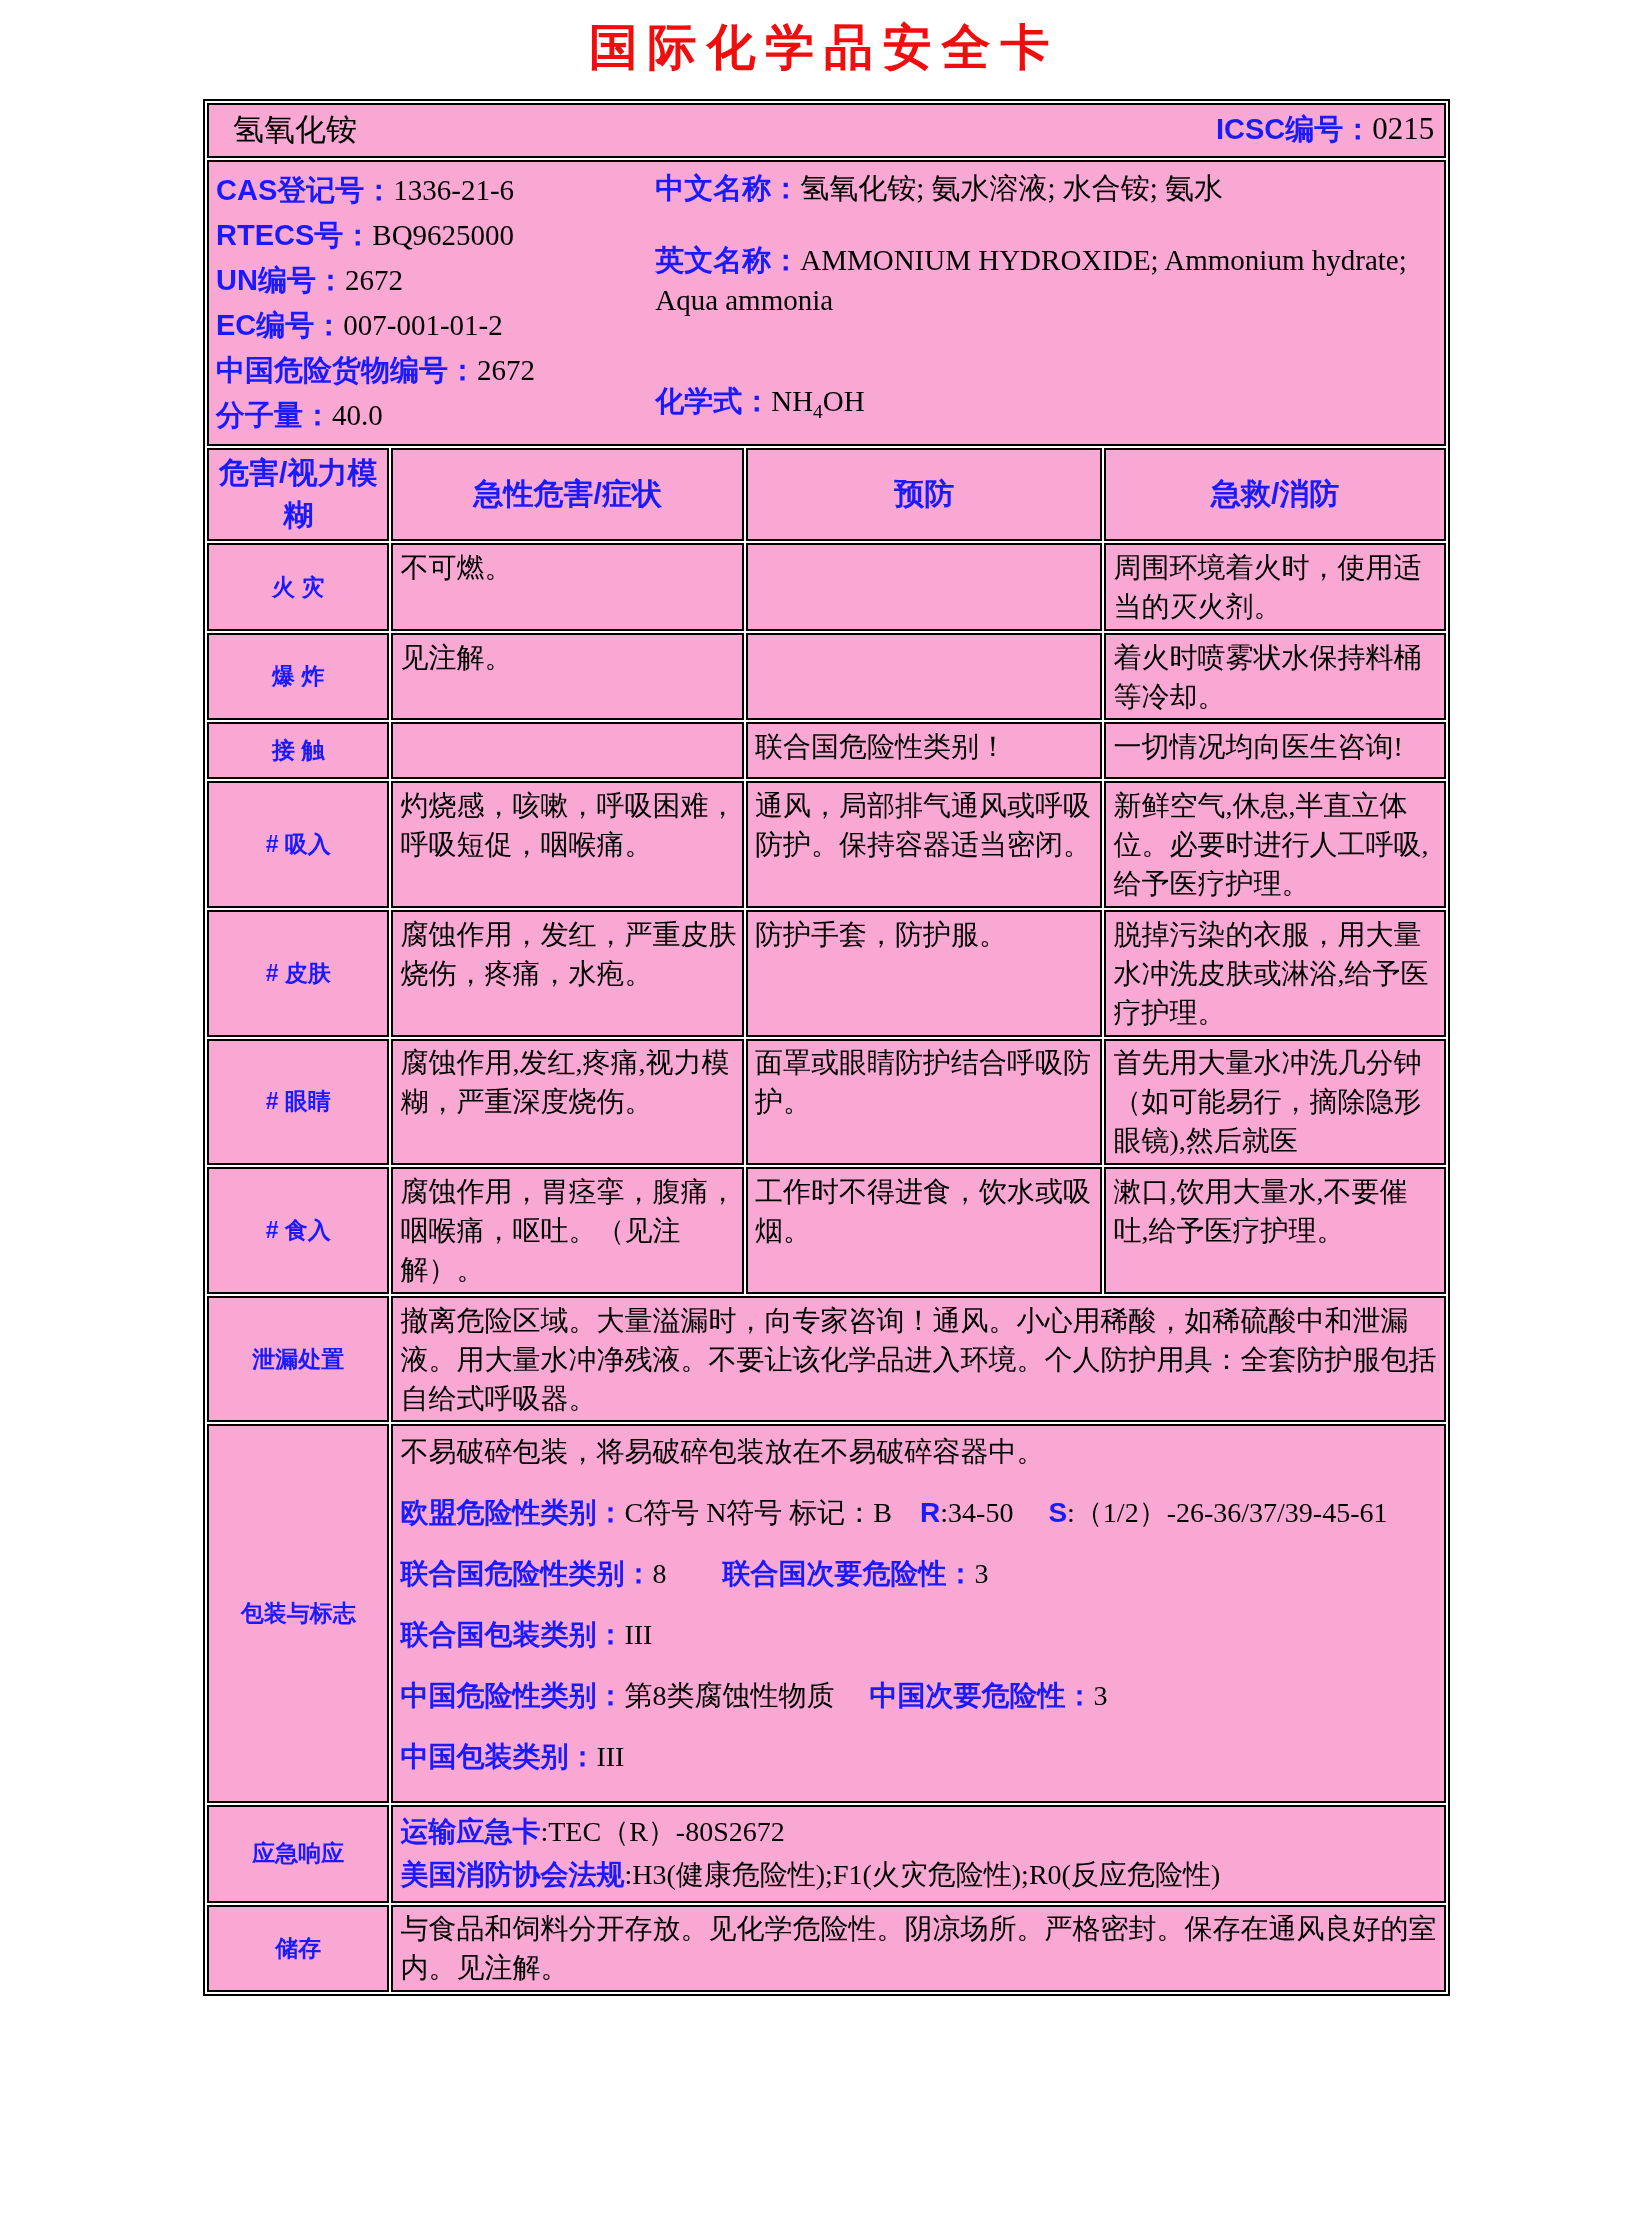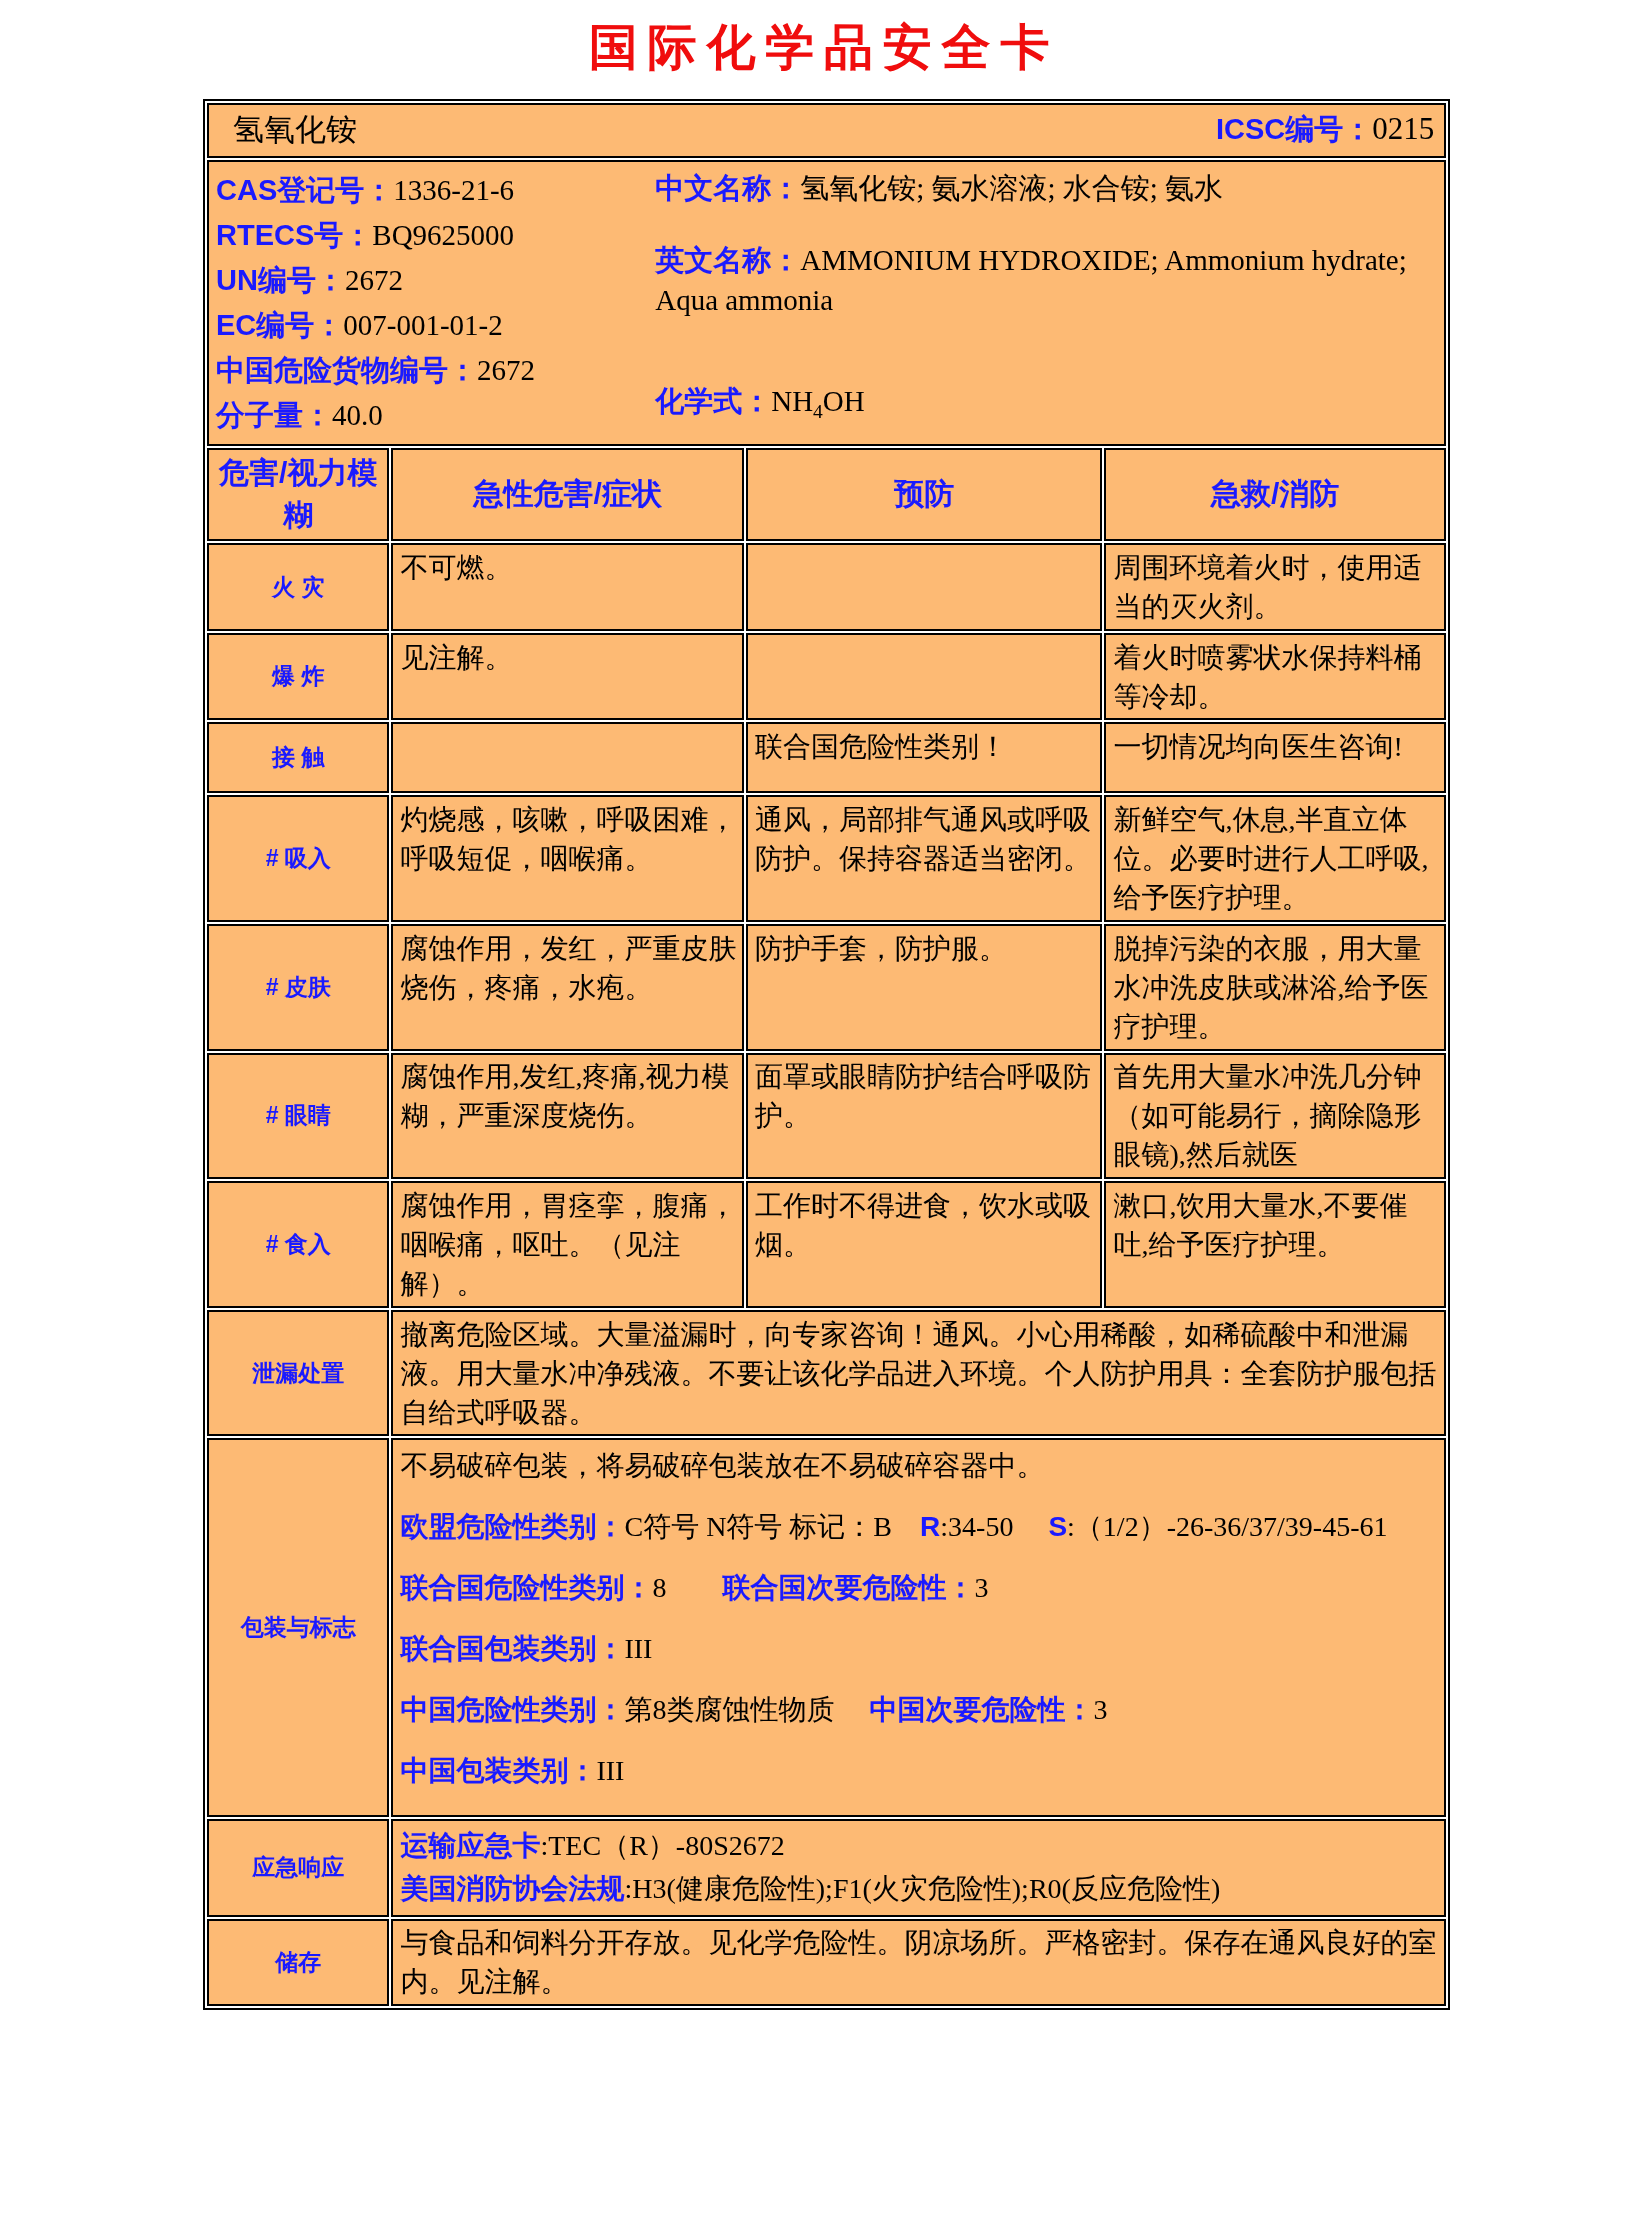--- a/index.html
+++ b/index.html
@@ -20,21 +20,21 @@
     margin-left:203px;
     width:1247px;
     border-collapse:separate;
     border-spacing:2.8px;
     border:2.8px solid #000;
     background:#fff;
     table-layout:fixed;
   }
   table.card td, table.card th{
     border:2.1px solid #000;
-    background:#fdba74;
+    background:#f9a8d4;
     box-sizing:border-box;
   }
   col.c1{width:14.8%} col.c2{width:28.6%} col.c3{width:28.9%} col.c4{width:27.7%}
 
   
   td.cardhead{padding:4.2px 9.8px 4.2px 24px;height:43px;vertical-align:middle;}
   .cardhead-flex{display:flex;justify-content:space-between;align-items:center;}
   .substance{font-size:31px;}
   .icsc .lbl{font-size:29px;}
   .icsc .val{font-size:31px;}
@@ -70,21 +70,21 @@
     font-size:23px;text-align:center;vertical-align:middle;
     padding:2.8px 1.4px;white-space:nowrap;
   }
   td.cell{
     font-size:28px;line-height:39px;
     vertical-align:top;padding:2.8px 5.6px 2.8px 7px;
     word-break:break-all;
   }
   tr.row-fire td.cell, tr.row-explosion td.cell{height:74px;}
   tr.row-fire td.rowlabel, tr.row-explosion td.rowlabel{height:74px;}
-  tr.row-contact td{height:71px;}
+  tr.row-contact td{height:57px;}
   tr.row-inhalation td, tr.row-skin td{height:110px;}
   tr.row-eyes td{height:112px;}
   tr.row-ingestion td{height:117px;}
   tr.sec-spill td.cell{height:113px;}
   tr.sec-packaging td.cell{height:323px;}
   tr.sec-emergency td.cell{height:75px;}
   tr.sec-storage td.cell{height:81px;}
   td.cell .pline{margin:0;}
   tr.sec-packaging td.cell .pline{margin:9.8px 0 21px 0;line-height:40px;}
   tr.sec-packaging td.cell .pline:first-child{margin-top:2.8px;}

